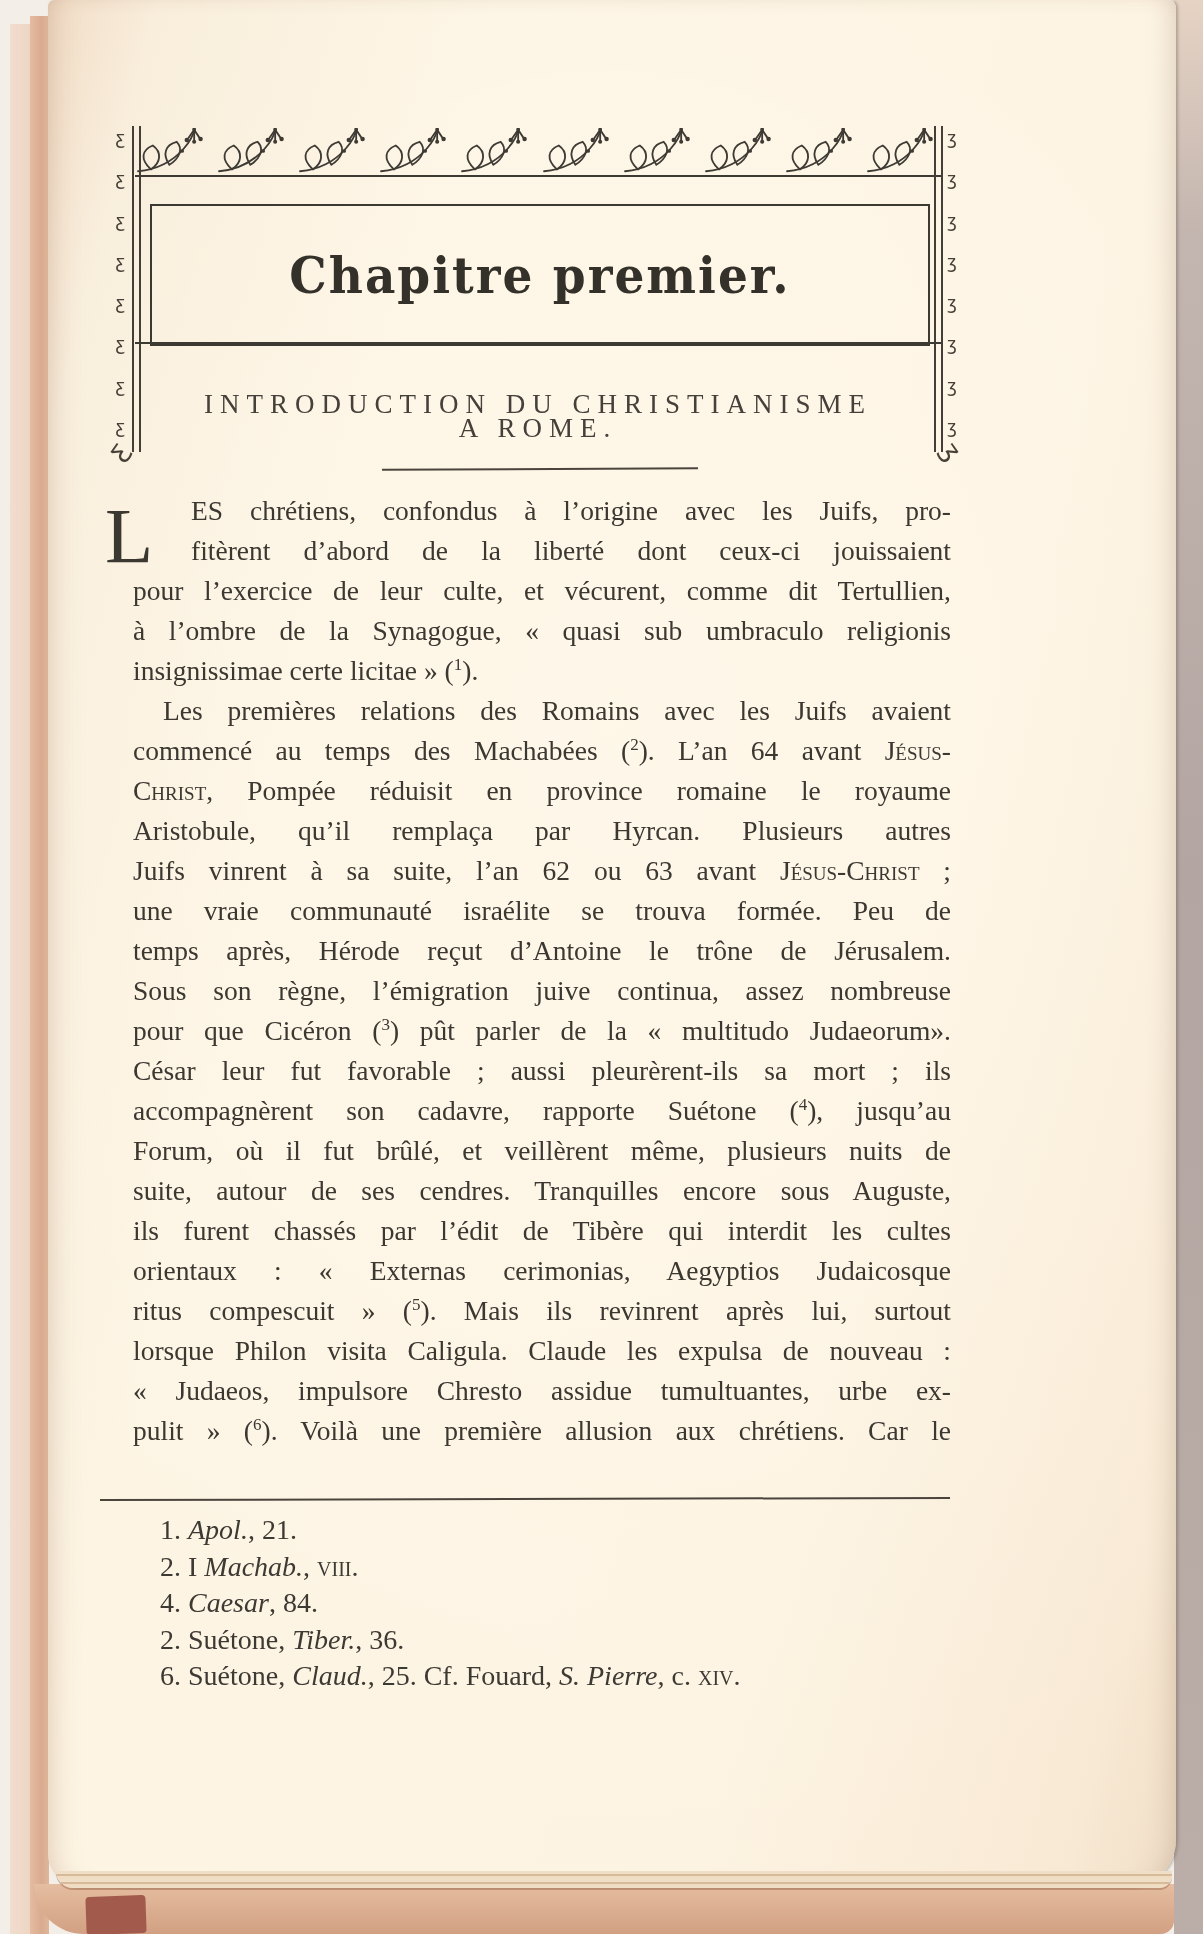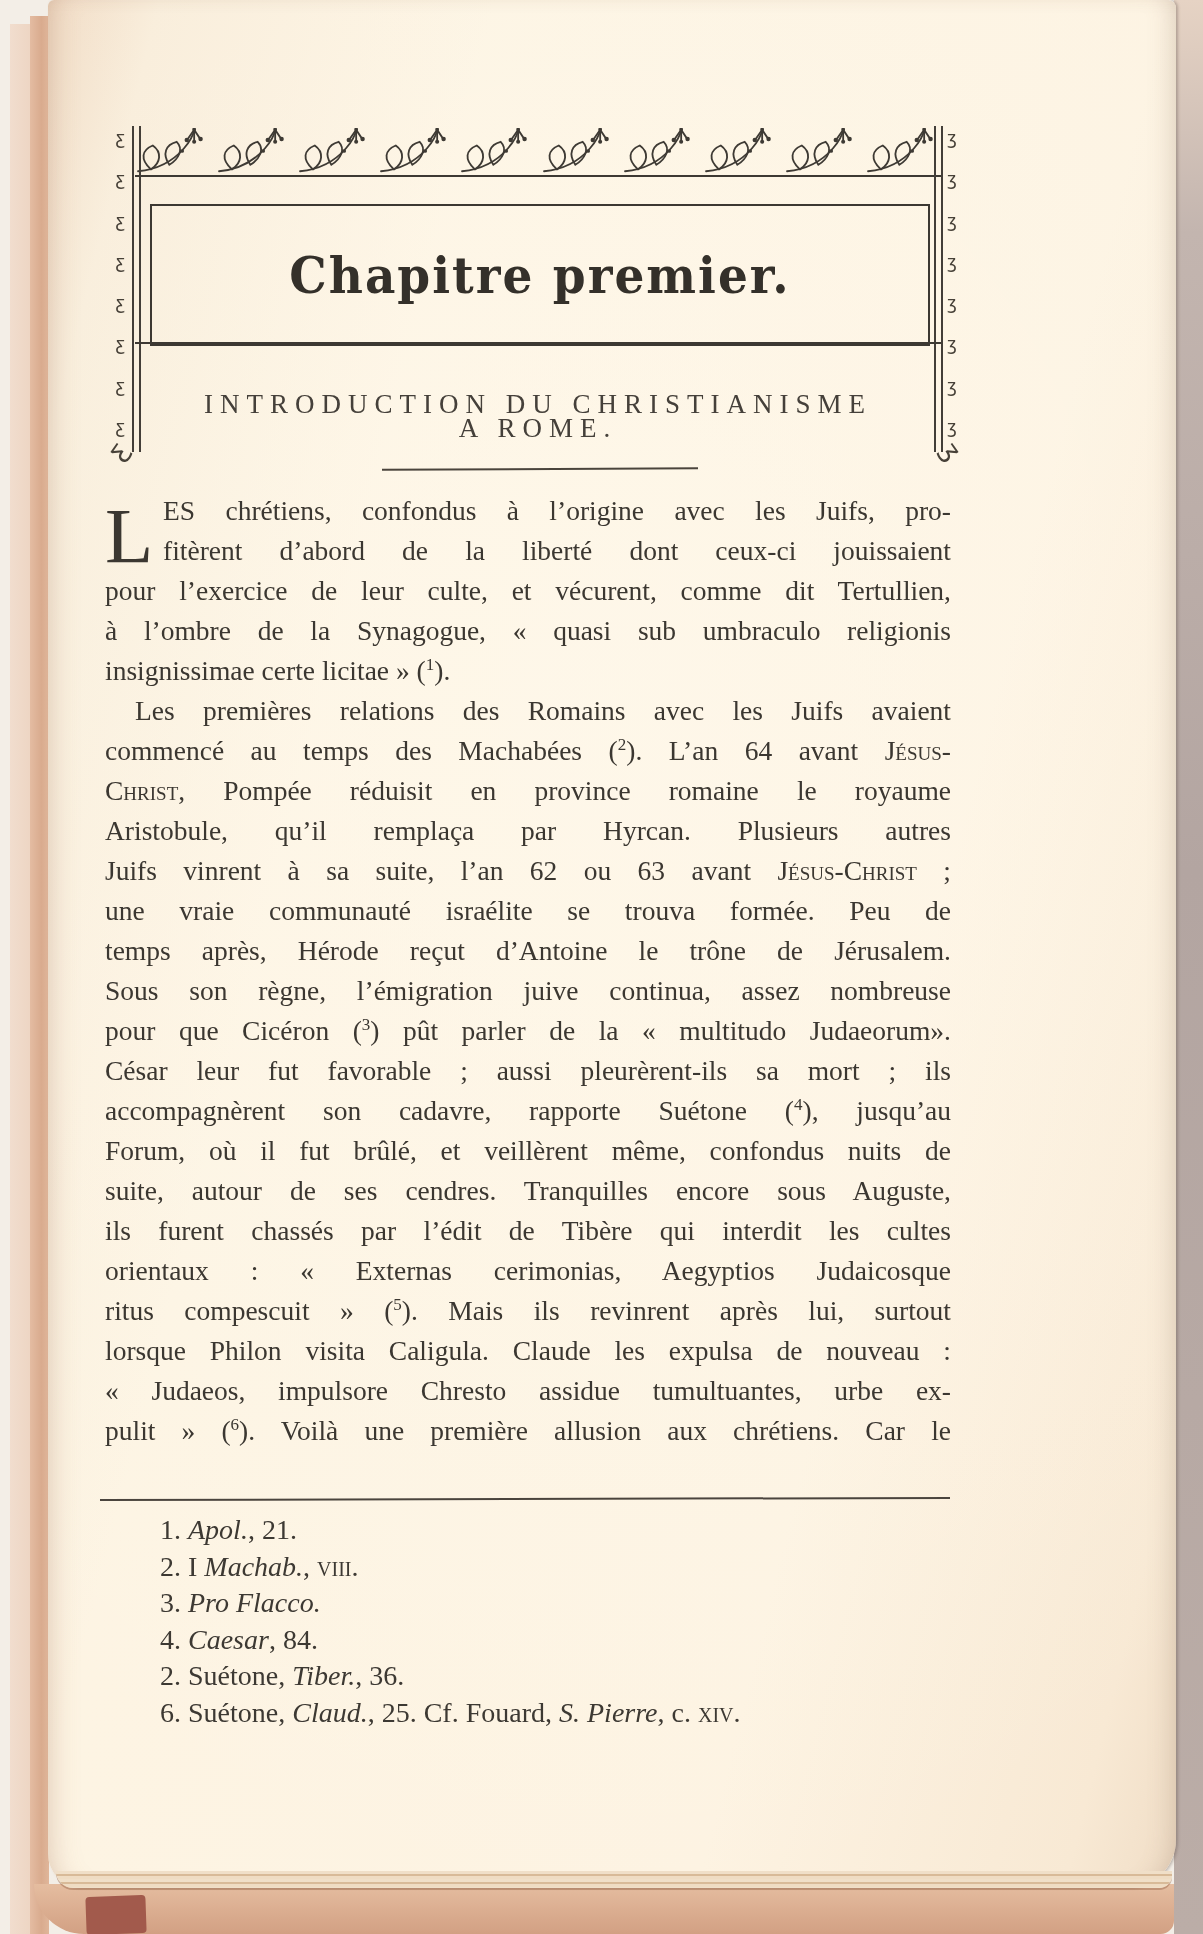--- a/index.html
+++ b/index.html
@@ -57,21 +57,21 @@
     color:#34302a;letter-spacing:2px;transform:scaleY(1.06);}
   .double-rule{left:87px;top:342px;width:806px;height:0;border-top:2.5px solid #3d3933;}
   .subtitle{left:102px;width:776px;text-align:center;color:#45403a;
     font-size:27px;letter-spacing:7px;}
   .s1{top:359px;margin-top:30px;}
   .s2{top:413px;}
   .sep-rule{left:334px;top:468px;width:316px;height:2px;background:#4a443c;transform:rotate(-.3deg);}
   
   .textcol{left:57px;top:491px;width:846px;color:#3b3731;
     font-size:27.5px;line-height:40px;}
-  .bline{text-align:justify;text-align-last:justify;white-space:normal;}
+  .bline{text-align:justify;text-align-last:justify;white-space:normal;margin-left:28px;}
   .bline.nofill{text-align-last:left;}
   .bline.dropgap{padding-left:58px;}
   .bline.indent{padding-left:30px;}
   .sc{font-variant:small-caps;}
   .it{font-style:italic;}
   .sup{font-size:0.62em;vertical-align:super;line-height:0;}
   .drop-cap{left:57px;top:496px;font-size:79px;line-height:1;color:#3b3731;
     font-family:"Liberation Serif",serif;}
   
   .fn-rule{left:52px;top:1498px;width:850px;height:2px;background:#4a443d;transform:rotate(-.15deg);}
@@ -286,32 +286,31 @@
       <div class="bline"><span>commencé au temps des Machabées (</span><span class="sup">2</span><span>). L’an 64 avant </span><span class="sc">Jésus-</span></div>
       <div class="bline"><span class="sc">Christ</span><span>, Pompée réduisit en province romaine le royaume</span></div>
       <div class="bline"><span>Aristobule, qu’il remplaça par Hyrcan. Plusieurs autres</span></div>
       <div class="bline"><span>Juifs vinrent à sa suite, l’an 62 ou 63 avant </span><span class="sc">Jésus-Christ</span><span> ;</span></div>
       <div class="bline"><span>une vraie communauté israélite se trouva formée. Peu de</span></div>
       <div class="bline"><span>temps après, Hérode reçut d’Antoine le trône de Jérusalem.</span></div>
       <div class="bline"><span>Sous son règne, l’émigration juive continua, assez nombreuse</span></div>
       <div class="bline"><span>pour que Cicéron (</span><span class="sup">3</span><span>) pût parler de la « multitudo Judaeorum».</span></div>
       <div class="bline"><span>César leur fut favorable ; aussi pleurèrent-ils sa mort ; ils</span></div>
       <div class="bline"><span>accompagnèrent son cadavre, rapporte Suétone (</span><span class="sup">4</span><span>), jusqu’au</span></div>
-      <div class="bline"><span>Forum, où il fut brûlé, et veillèrent même, confondus nuits de</span></div>
+      <div class="bline"><span>Forum, où il fut brûlé, et veillèrent même, plusieurs nuits de</span></div>
       <div class="bline"><span>suite, autour de ses cendres. Tranquilles encore sous Auguste,</span></div>
       <div class="bline"><span>ils furent chassés par l’édit de Tibère qui interdit les cultes</span></div>
       <div class="bline"><span>orientaux : « Externas cerimonias, Aegyptios Judaicosque</span></div>
       <div class="bline"><span>ritus compescuit » (</span><span class="sup">5</span><span>). Mais ils revinrent après lui, surtout</span></div>
       <div class="bline"><span>lorsque Philon visita Caligula. Claude les expulsa de nouveau :</span></div>
       <div class="bline"><span>« Judaeos, impulsore Chresto assidue tumultuantes, urbe ex-</span></div>
       <div class="bline"><span>pulit » (</span><span class="sup">6</span><span>). Voilà une première allusion aux chrétiens. Car le</span></div>
     </div>
 
   <div class="abs fn-rule"></div>
   <div class="abs footnotes" id="fnCol">
       <div class="fnline"><span>1. </span><span class="it">Apol.</span><span>, 21.</span></div>
       <div class="fnline"><span>2. I </span><span class="it">Machab.</span><span>, </span><span class="sc">viii</span><span>.</span></div>
-      <div class="fnline"><span>3. </span><span class="it">Pro Flacco.</span></div>
       <div class="fnline"><span>4. </span><span class="it">Caesar</span><span>, 84.</span></div>
       <div class="fnline"><span>2. Suétone, </span><span class="it">Tiber.</span><span>, 36.</span></div>
       <div class="fnline"><span>6. Suétone, </span><span class="it">Claud.</span><span>, 25. Cf. Fouard, </span><span class="it">S. Pierre</span><span>, c. </span><span class="sc">xiv</span><span>.</span></div>
     </div>
 </div>
 
 </body></html>

